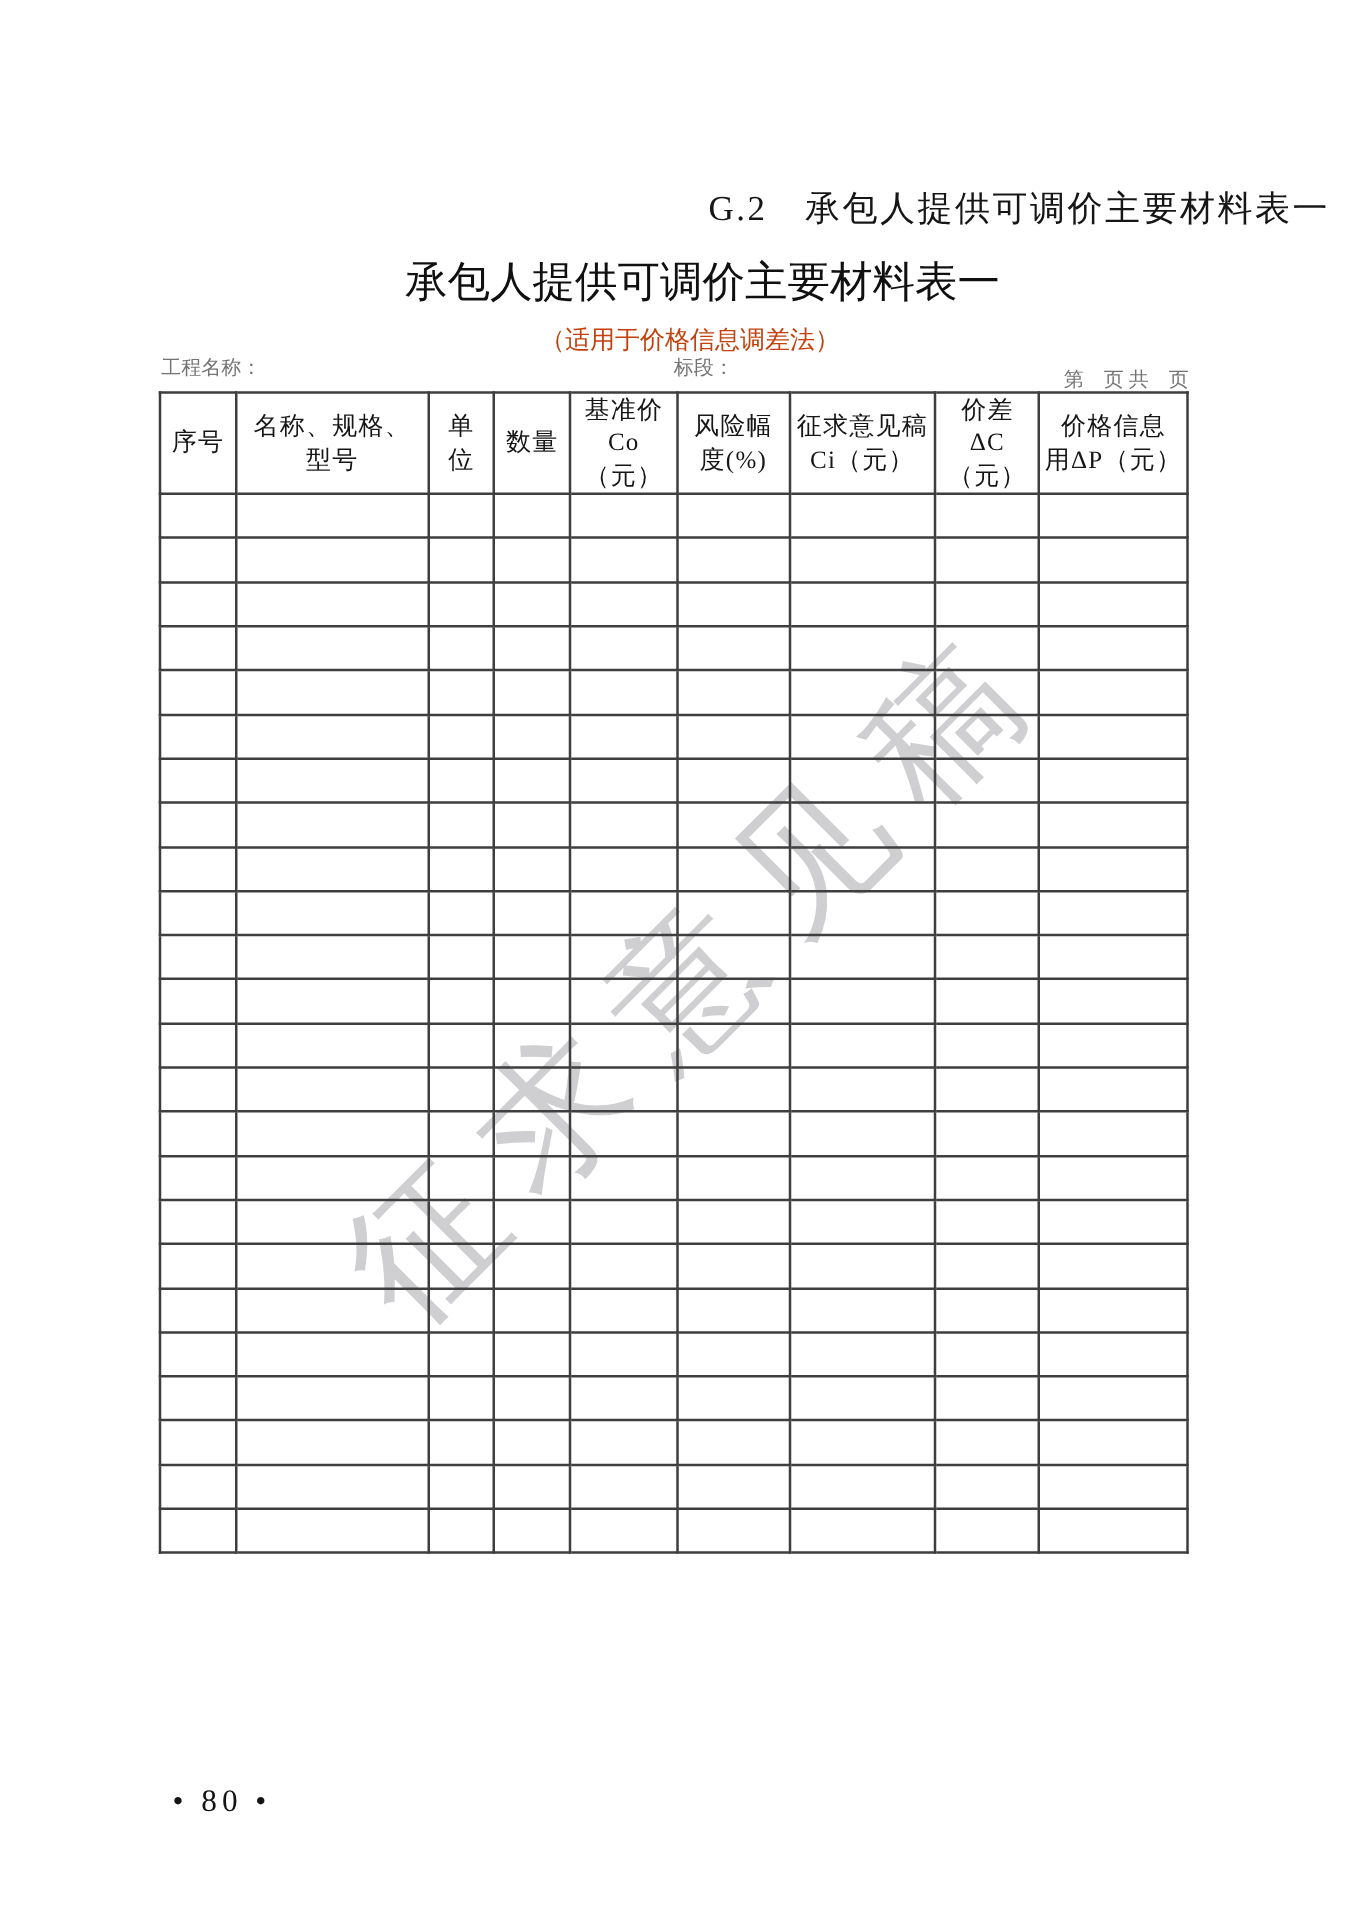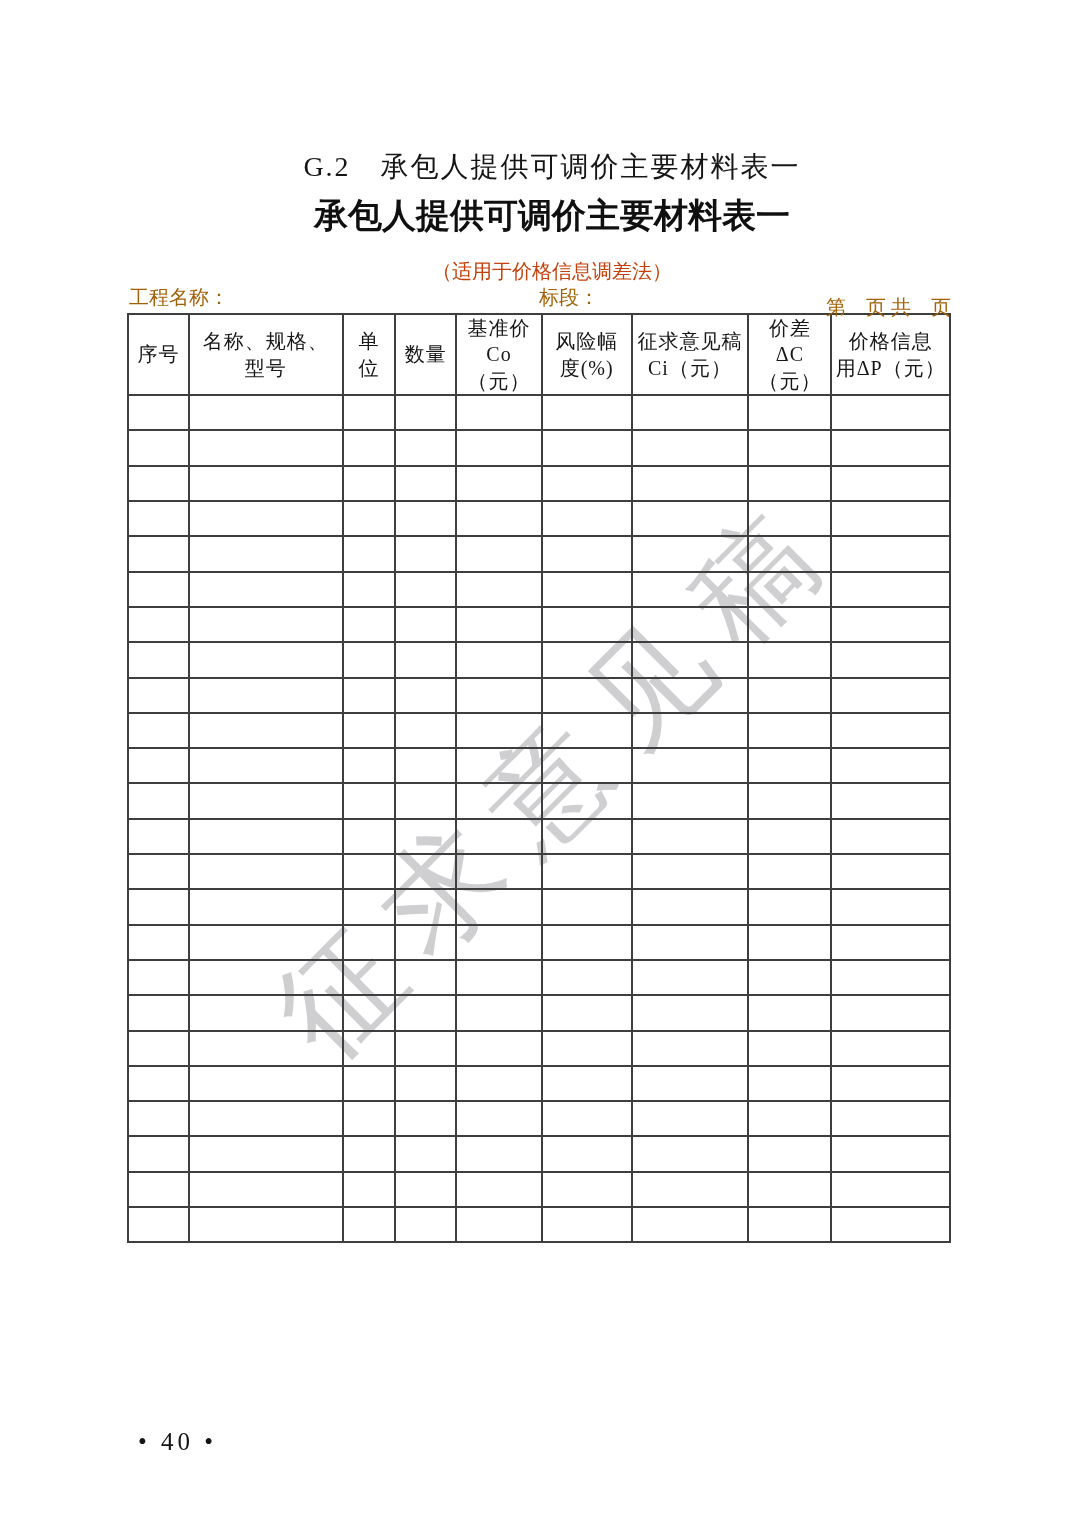--- a/index.html
+++ b/index.html
@@ -39,43 +39,44 @@
     top: 0;
     text-align: center;
     z-index: 3;
   }
   .kicker {
     position: absolute;
     top: 148px; left: 0; width: 100%;
     font-size: 28px;
     letter-spacing: 2px;
     color: #161616;
+    text-align: right;
   }
   .doc-title {
     position: absolute;
     top: 193px; left: 0; width: 100%;
-    margin: 0;
+    margin: 10px;
     font-size: 34px;
-    font-weight: 700;
+    font-weight: 400;
     letter-spacing: 0px;
     color: #101010;
   }
   .subtitle {
     position: absolute;
     top: 258px; left: 0; width: 100%;
     font-size: 20px;
     color: #c2410c;
   }
 
   .meta-row {
     position: absolute;
     left: 127px; top: 284px; width: 824px; height: 26px;
-    font-size: 20px;
+    font-size: 16px;
     z-index: 3;
-    color: #a16207;
+    color: #737373;
   }
   .meta-project { position: absolute; left: 2px; top: 0; }
   .meta-section { position: absolute; left: 412px; top: 0; }
   .meta-pageinfo { position: absolute; right: 0; top: 0; margin-top: 10px; }
 
   table.materials-table {
     position: absolute;
     left: 127px; top: 313px;
     width: 824px;
     border-collapse: collapse;
@@ -422,15 +423,15 @@
           <td></td>
           <td></td>
           <td></td>
           <td></td>
           <td></td>
           <td></td>
         </tr>
       </tbody>
   </table>
 
-  <div class="footer-pageno">• 40 •</div>
+  <div class="footer-pageno">• 80 •</div>
 
 </div>
 
 </body></html>

